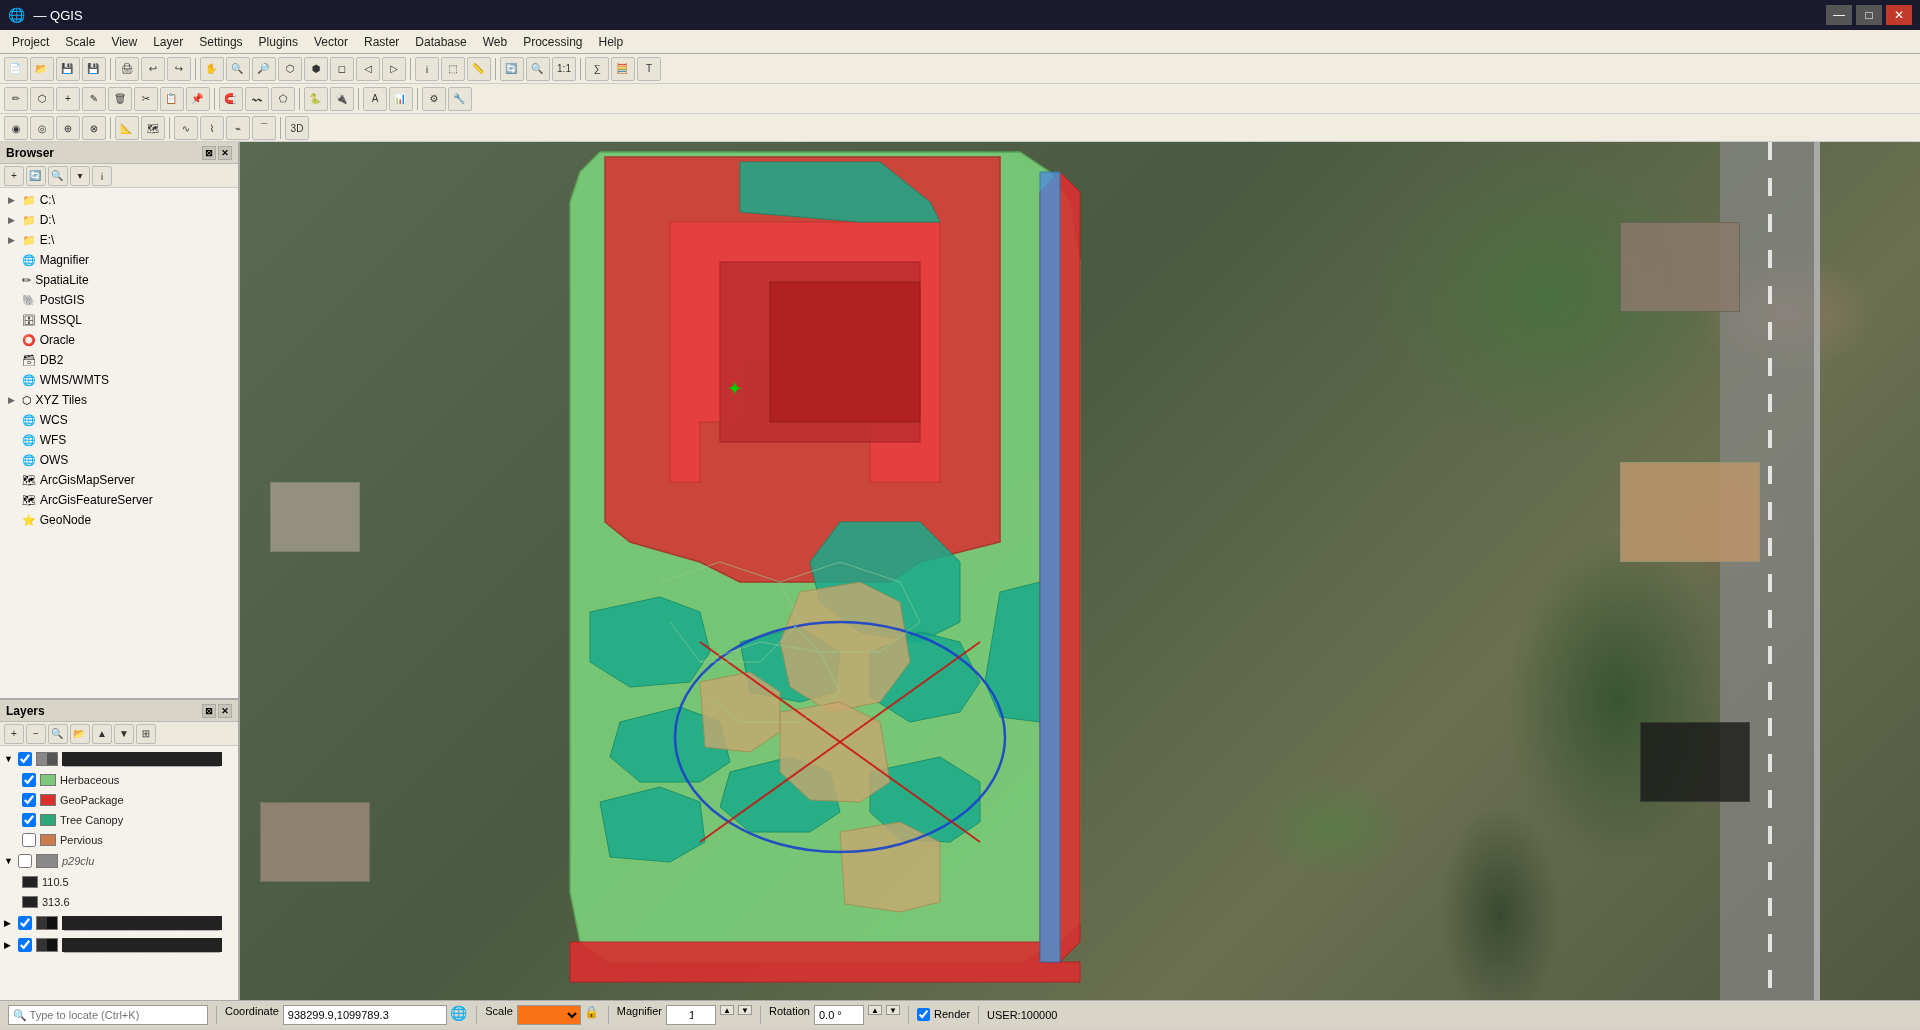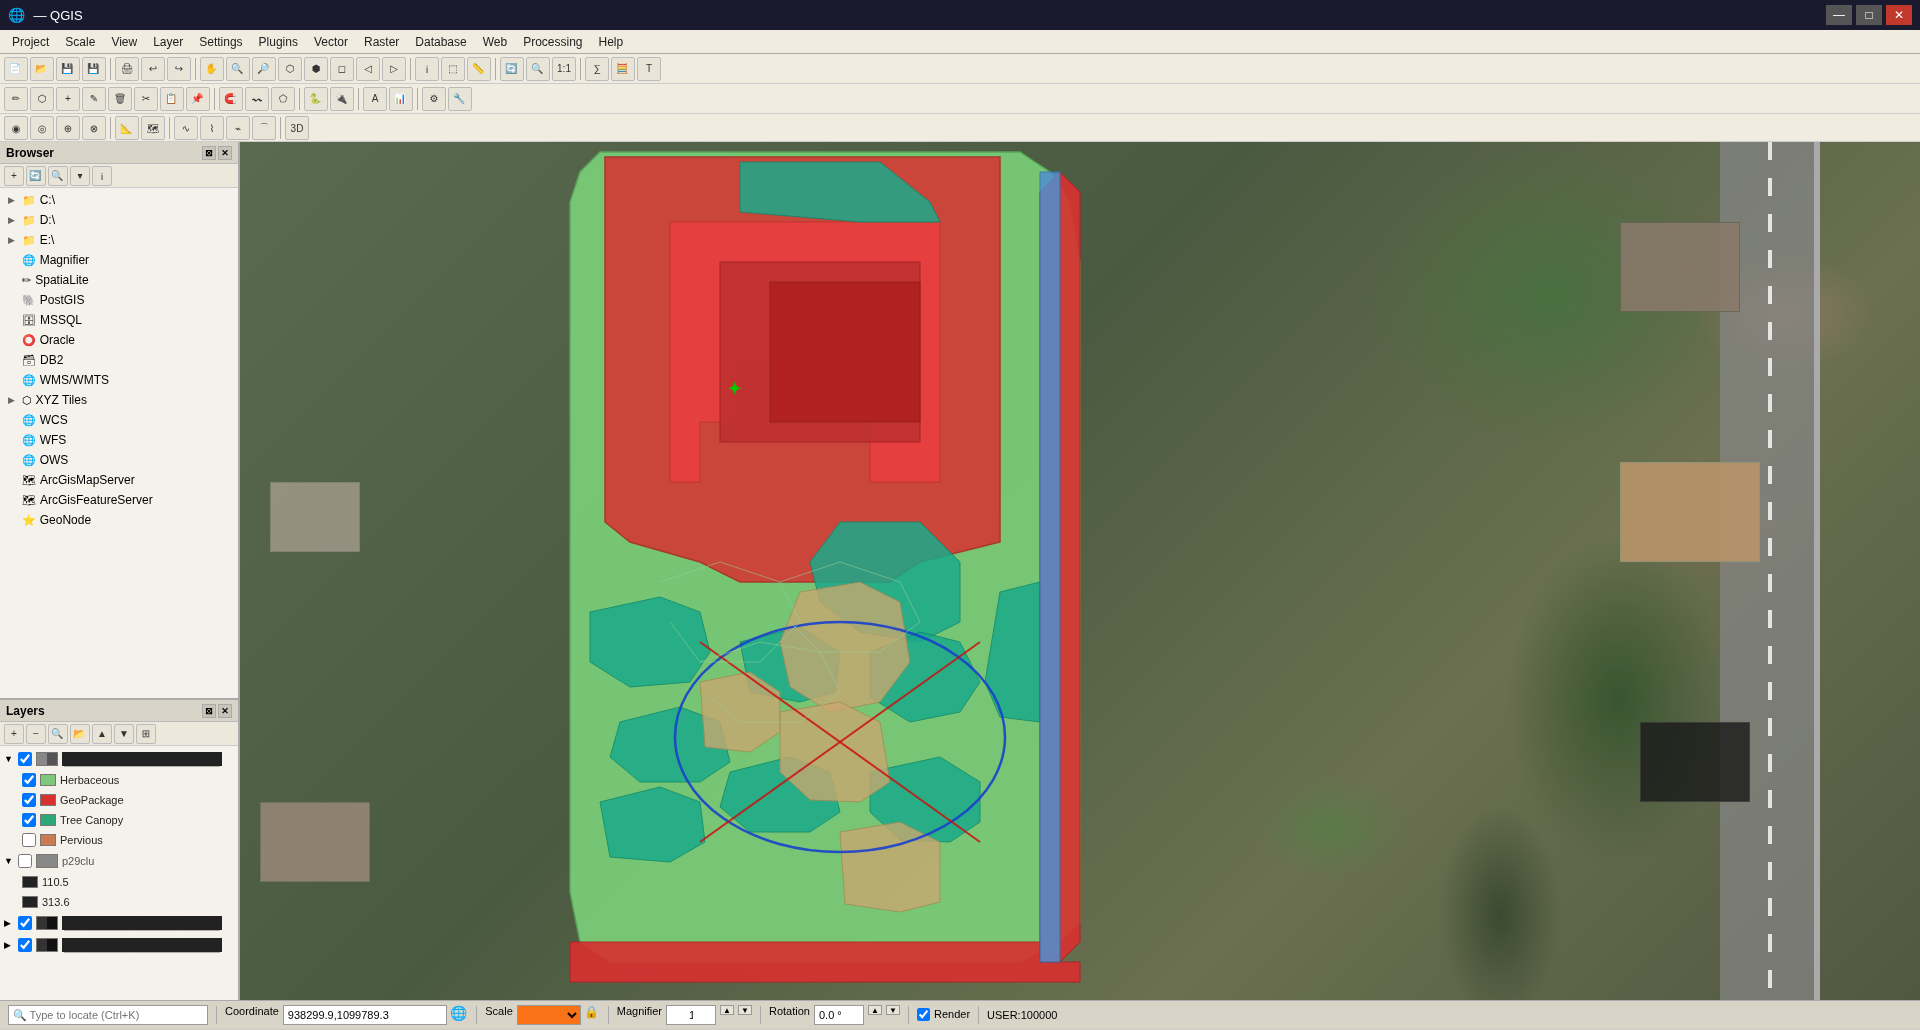--- a/index.html
+++ b/index.html
@@ -495,21 +495,21 @@
         <div class="sub-item">
           <input type="checkbox" class="layer-check" style="">
           <span class="layer-swatch" style="background:#cc7a50;"></span>
           <span class="layer-name">Pervious</span>
         </div>
 
         <div class="layer-item" style="padding-left:4px;">
           <span style="font-size:9px;width:10px;">▼</span>
           <input type="checkbox" class="layer-check" style="">
           <span style="width:22px;height:14px;background:#888;border:1px solid #777;display:inline-block;"></span>
-          <span style="font-size:11px;color:#555;">p29clu</span>
+          <span style="font-size:11px;color:#555;font-style:italic;">p29clu</span>
         </div>
         <div class="sub-item">
           <span class="layer-swatch" style="background:#222;"></span>
           <span class="layer-name">110.5</span>
         </div>
         <div class="sub-item">
           <span class="layer-swatch" style="background:#222;"></span>
           <span class="layer-name">313.6</span>
         </div>
 

